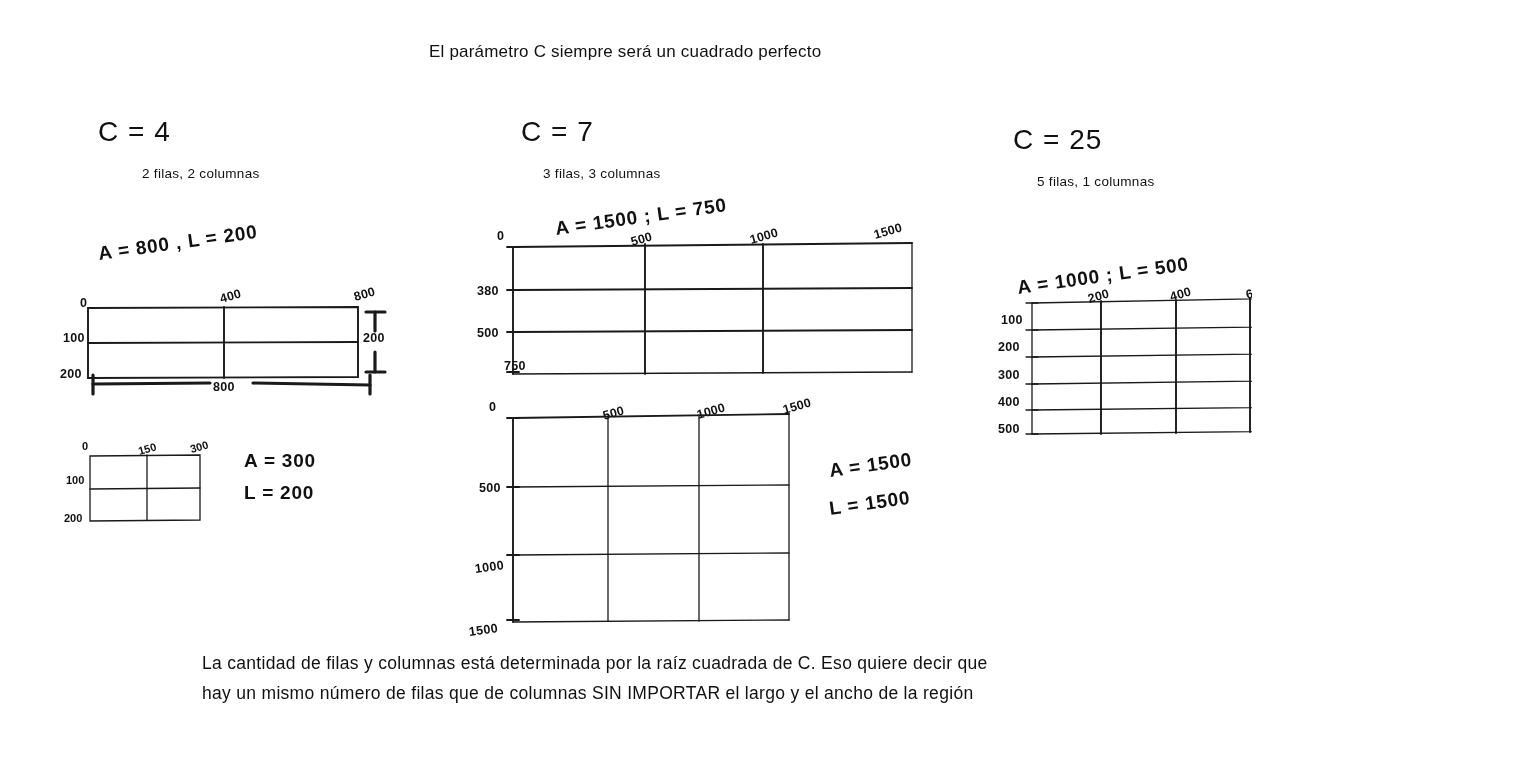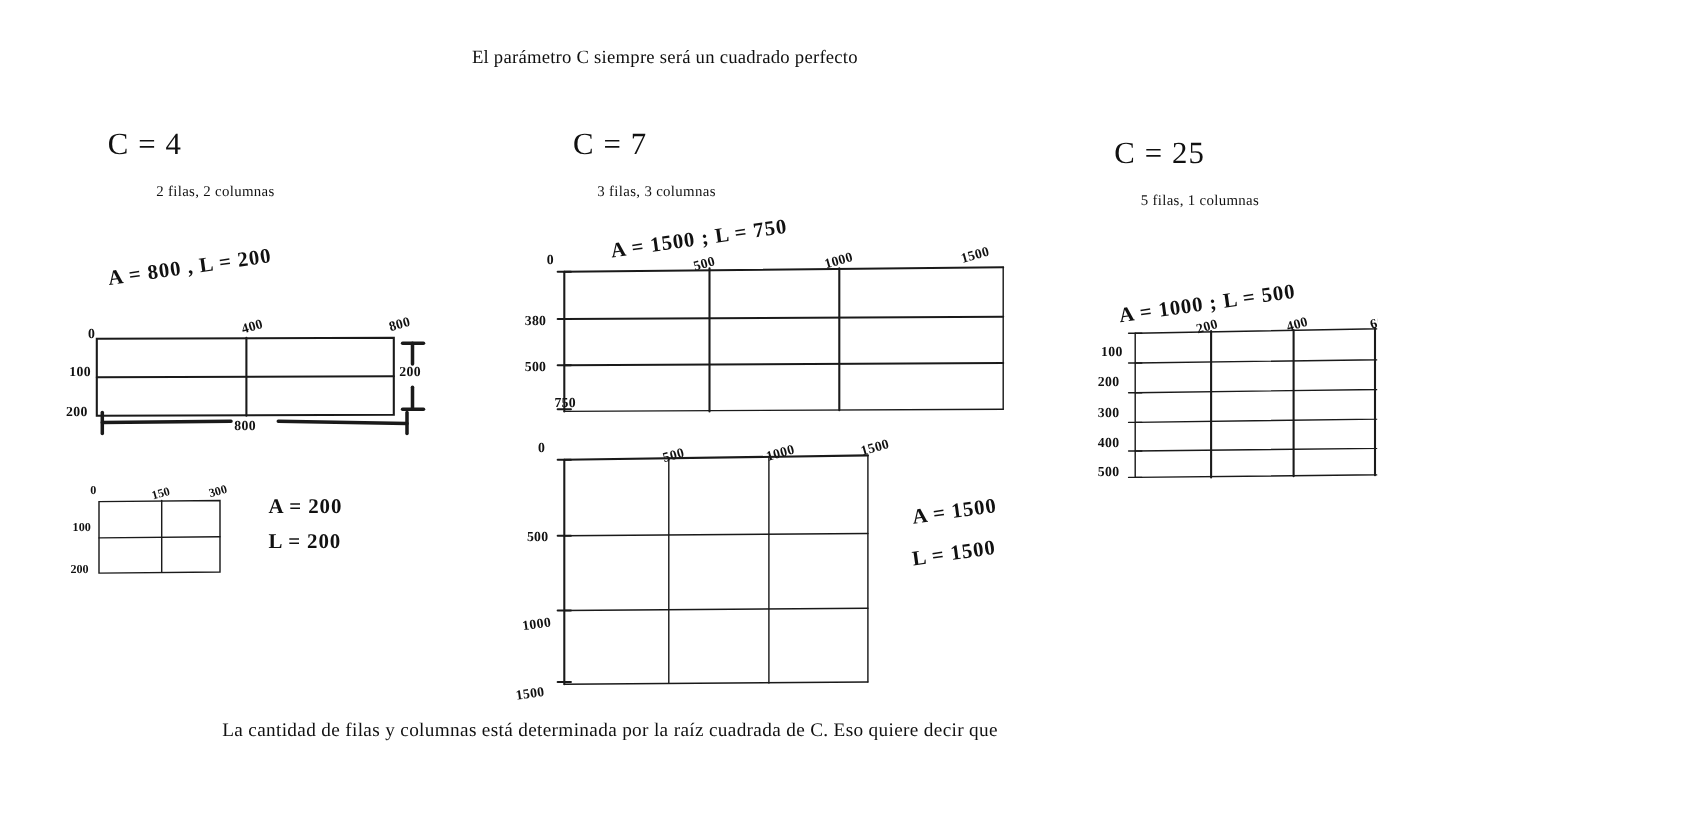--- a/index.html
+++ b/index.html
@@ -5,21 +5,21 @@
   html, body {
     margin: 0;
     padding: 0;
     background: #ffffff;
   }
   #page {
     position: relative;
     width: 1252px;
     height: 757px;
     background: #ffffff;
-    font-family: Liberation Serif, serif;
+    font-family: Liberation Sans, sans-serif;
     color: #111111;
     overflow: hidden;
   }
   .txt {
     position: absolute;
     white-space: nowrap;
     color: #111111;
   }
   .title {
     font-size: 17px;
@@ -102,21 +102,21 @@
     <path class="grid-line thick" d="M366 312 L385 312"></path>
     <path class="grid-line thick" d="M366 372 L385 372"></path>
   </svg>
 
   <div class="txt tick-sm" style="left:82px; top:440px;">0</div>
   <div class="txt tick-sm rot-14" style="left:140px; top:445px;">150</div>
   <div class="txt tick-sm rot-14" style="left:192px; top:443px;">300</div>
   <div class="txt tick-sm" style="left:66px; top:474px;">100</div>
   <div class="txt tick-sm" style="left:64px; top:512px;">200</div>
 
-  <div class="txt dim-label" style="left:244px; top:450px;">A = 200</div>
+  <div class="txt dim-label" style="left:244px; top:450px;">A = 300</div>
   <div class="txt dim-label" style="left:244px; top:482px;">L = 200</div>
 
   <svg width="1532" height="757">
     <path class="grid-line thin" d="M90 456 L200 455 L200 520 L90 521 Z"></path>
     <path class="grid-line thin" d="M90 489 L200 488"></path>
     <path class="grid-line thin" d="M147 455 L147 520"></path>
   </svg>
 
   <div class="txt c-label" style="left:521px; top:116px;">C = 7</div>
   <div class="txt sub-label" style="left:543px; top:166px;">3 filas, 3 columnas</div>
@@ -205,14 +205,15 @@
     <path class="grid-line med" d="M1325 297 L1325 431"></path>
     <path class="grid-line thin" d="M1026 303 L1038 303"></path>
     <path class="grid-line thin" d="M1026 330 L1038 330"></path>
     <path class="grid-line thin" d="M1026 357 L1038 357"></path>
     <path class="grid-line thin" d="M1026 384 L1038 384"></path>
     <path class="grid-line thin" d="M1026 410 L1038 410"></path>
     <path class="grid-line thin" d="M1026 434 L1038 434"></path>
   </svg>
 
   <div class="txt big-note" style="left:202px; top:648px;">La cantidad de filas y columnas está determinada por la raíz cuadrada de C. Eso quiere decir que</div>
+  <div class="txt big-note" style="left:202px; top:678px;">hay un mismo número de filas que de columnas SIN IMPORTAR el largo y el ancho de la región</div>
 
 </div>
 
 </body></html>

